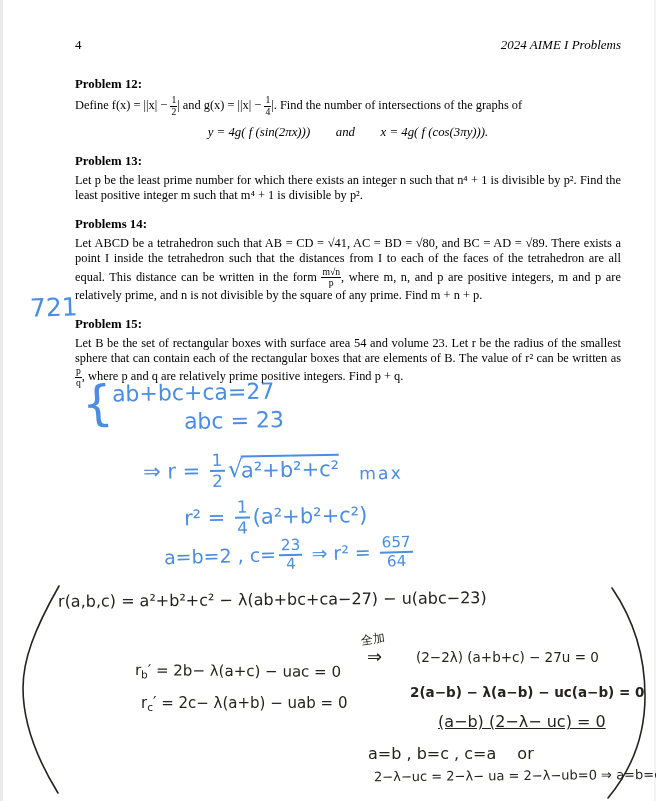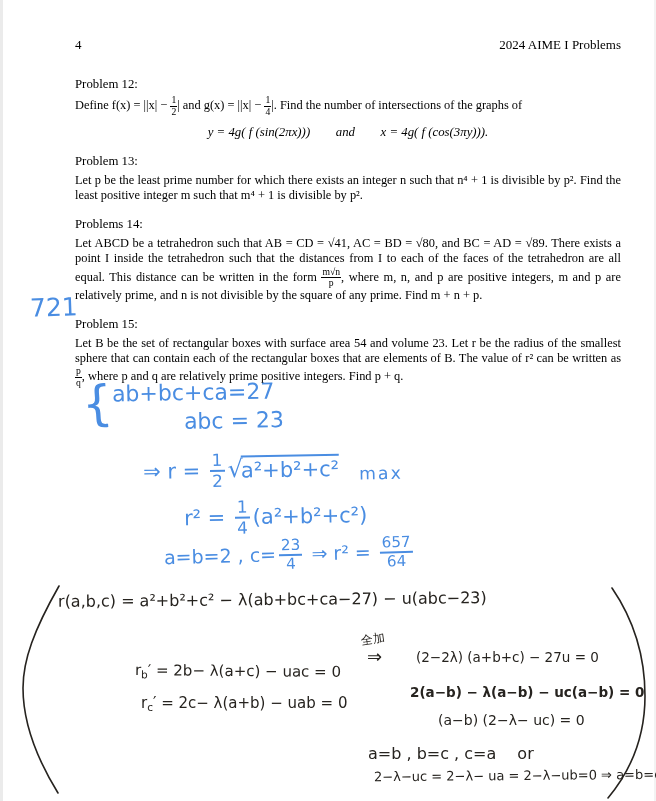--- a/index.html
+++ b/index.html
@@ -5,26 +5,26 @@
   html,body{margin:0;padding:0;background:#ffffff;}
   .page{
     position:relative;width:656px;height:801px;background:#ffffff;
     font-family:"Liberation Serif",serif;color:#000;overflow:hidden;
   }
   .edge-l{position:absolute;left:0;top:0;width:3px;height:801px;background:#ebebeb;}
   .edge-r{position:absolute;right:0;top:0;width:2px;height:801px;background:#f3f3f3;}
 
   .header{position:absolute;top:37px;left:75px;width:546px;display:flex;
           justify-content:space-between;font-size:13px;}
-  .doc-title{}
+  .doc-title{font-style:italic;}
 
   .content{position:absolute;top:77px;left:75px;width:546px;
            font-size:12.4px;line-height:15.4px;text-align:justify;}
   .problem{margin-bottom:14px;}
-  .p-heading{font-weight:normal;font-size:12.8px;margin-bottom:3px;}
+  .p-heading{font-weight:bold;font-size:12.8px;margin-bottom:3px;}
   .equation{text-align:center;font-style:italic;margin:8px 0 2px 0;font-size:12.8px;}
 
   .frac{display:inline-block;vertical-align:-0.5em;text-align:center;
         line-height:1.05;font-size:0.78em;font-style:inherit;}
   .frac .fr-num{display:block;border-bottom:1px solid currentColor;padding:0 1px;}
   .frac .fr-den{display:block;}
 
   
   .hw{position:absolute;font-family:"DejaVu Sans",sans-serif;white-space:nowrap;line-height:1.1;}
   .hw-blue{color:#4a8de2;}
@@ -119,17 +119,17 @@
   </div>
   <div class="hw hw-black" style="left:141px;top:695px;font-size:15px;">
     <span>r</span><span class="dsub">c</span><span>′ =  2c− λ(a+b) − uab = 0</span>
   </div>
 
   <div class="hw hw-black" style="left:361px;top:633px;font-size:12px;transform:rotate(-8deg);">全加</div>
   <div class="hw hw-black" style="left:367px;top:647px;font-size:18px;">⇒</div>
 
   <div class="hw hw-black" style="left:416px;top:650px;font-size:13.5px;">(2−2λ) (a+b+c) − 27u = 0</div>
   <div class="hw hw-black" style="left:410px;top:685px;font-size:13.5px;font-weight:bold;">2(a−b) − λ(a−b) − uc(a−b) = 0</div>
-  <div class="hw hw-black" style="left:438px;top:713px;font-size:14px;">(a−b) (2−λ− uc) = 0</div>
+  <div class="hw hw-black" style="left:438px;top:713px;font-size:16px;text-decoration:underline;">(a−b) (2−λ− uc) = 0</div>
   <div class="hw hw-black" style="left:368px;top:745px;font-size:16px;">a=b , b=c , c=a   or</div>
   <div class="hw hw-black" style="left:374px;top:769px;font-size:13px;transform:rotate(-0.5deg);">2−λ−uc = 2−λ− ua = 2−λ−ub=0 ⇒ a=b=c</div>
 
 </div>
 
 </body></html>

